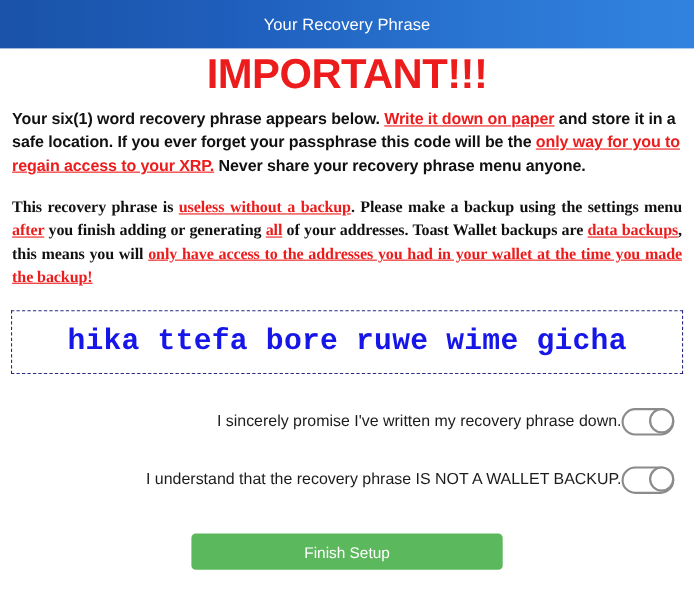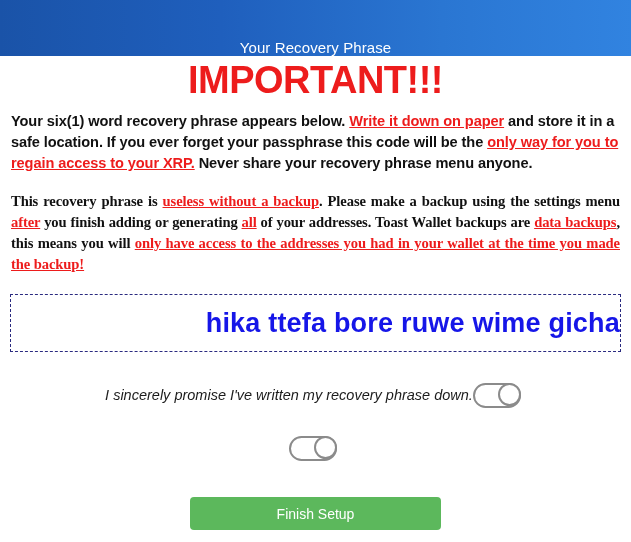--- a/index.html
+++ b/index.html
@@ -10,25 +10,25 @@
     width: 631px;
     height: 542px;
     background: #ffffff;
     font-family: "Liberation Sans", sans-serif;
     overflow: hidden;
     position: relative;
   }
 
   
   .titlebar {
-    height: 56px;
+    height: 44px;
     width: 100%;
     background: linear-gradient(to right, #1a53a8 0%, #1f5fbd 35%, #2a76d2 70%, #3183e0 100%);
     display: flex;
-    align-items: flex-end;
+    align-items: center;
     justify-content: center;
     box-sizing: border-box;
   }
   .titlebar-text {
     color: #ffffff;
     font-size: 15px;
     font-weight: 400;
     letter-spacing: 0.1px;
   }
 
@@ -68,38 +68,38 @@
     text-decoration-color: #ed1c1c;
   }
 
   
   .phrase-box {
     margin: 19px 10px 0 10px;
     border: 1px dashed #2b2b80;
     height: 58px;
     display: flex;
     align-items: center;
-    justify-content: flex-end;
+    justify-content: center;
     box-sizing: border-box;
+    font-family: Liberation Mono, monospace;
   }
   .phrase-text {
     color: #1616e8;
     font-size: 27px;
     font-weight: 700;
     letter-spacing: 0.2px;
   }
 
   
   .confirm-row {
     display: flex;
     align-items: center;
-    justify-content: center;
+    justify-content: flex-end;
     margin: 0 13px 0 13px;
     height: 40px;
-    font-style: italic;
   }
   .confirm-row.first { margin-top: 23px; }
   .confirm-row.second { margin-top: 13px; }
 
   .confirm-label {
     font-size: 14.5px;
     color: #1c1c1c;
     font-weight: 400;
   }
 
@@ -126,21 +126,21 @@
     box-sizing: border-box;
   }
 
   
   .btn-wrap {
     display: flex;
     justify-content: center;
     margin-top: 29px;
   }
   .finish-btn {
-    width: 251px;
+    width: 283px;
     height: 33px;
     background: #5cb85c;
     border: none;
     border-radius: 4px;
     color: #ffffff;
     font-size: 14px;
     font-family: "Liberation Sans", sans-serif;
     cursor: pointer;
     display: flex;
     align-items: center;
@@ -167,20 +167,21 @@
   </div>
 
   <div class="confirm-row first">
     <span class="confirm-label">I sincerely promise I've written my recovery phrase down.</span>
     <div class="toggle">
       <div class="knob"></div>
     </div>
   </div>
 
   <div class="confirm-row second">
+    <span class="confirm-label">I understand that the recovery phrase IS NOT A WALLET BACKUP.</span>
     <div class="toggle">
       <div class="knob"></div>
     </div>
   </div>
 
   <div class="btn-wrap">
     <button class="finish-btn">Finish Setup</button>
   </div>
 
 </div>

